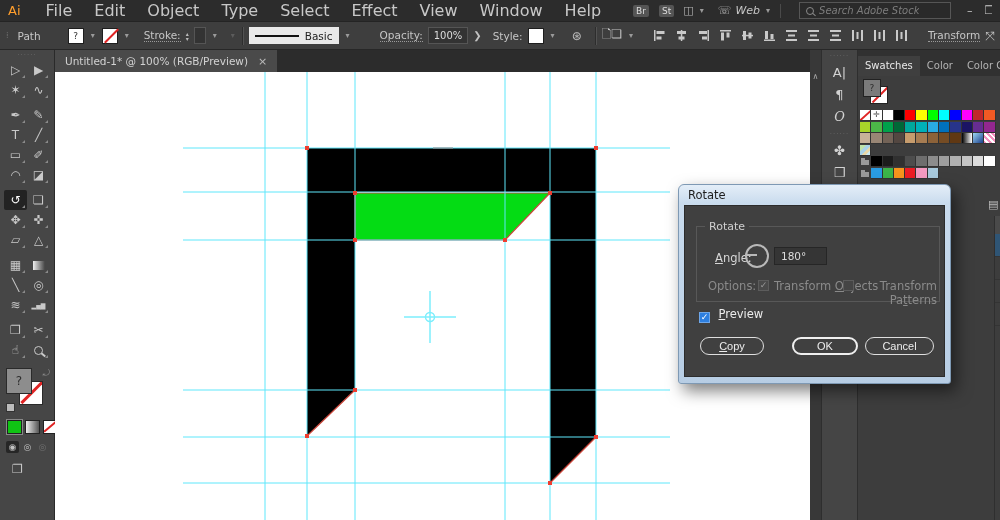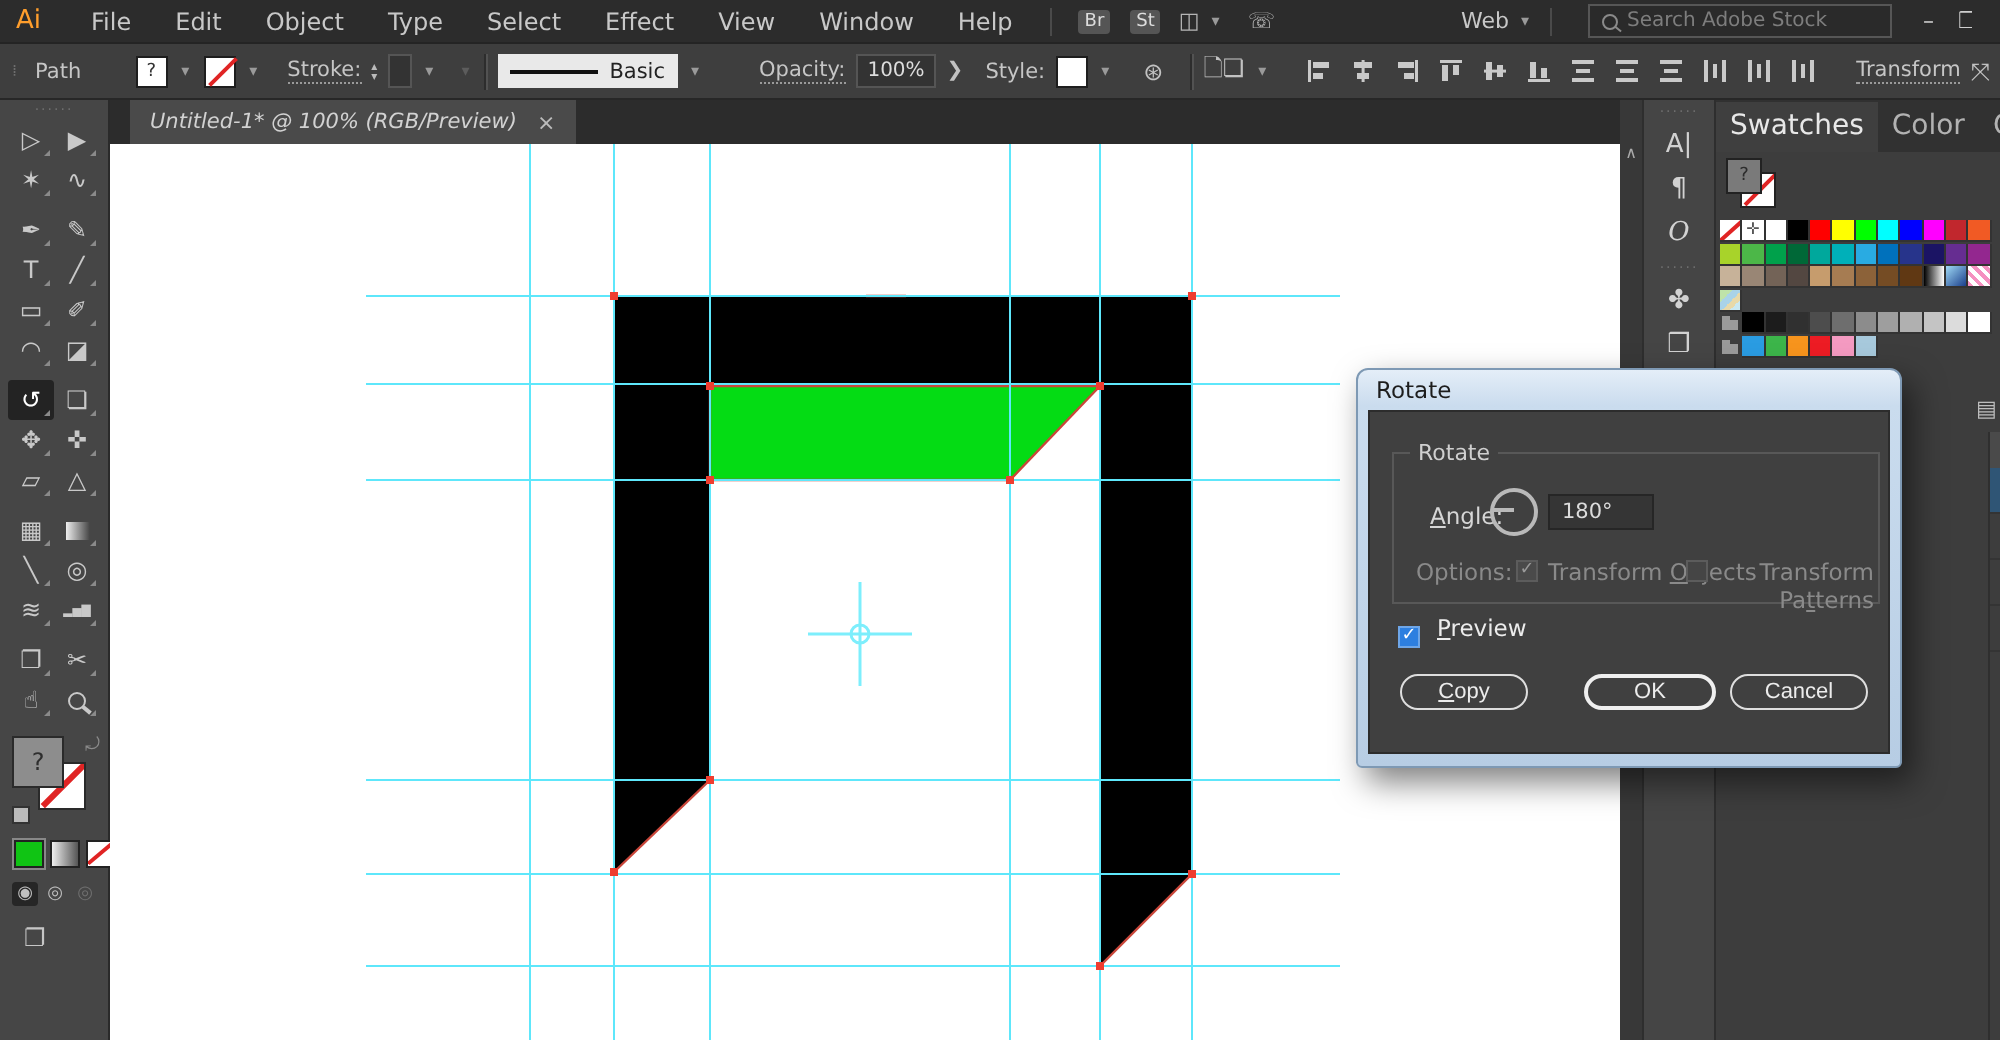--- a/index.html
+++ b/index.html
@@ -4,26 +4,26 @@
 <style>
   html,body{margin:0;padding:0;background:#222;}
   #app{position:relative;width:1000px;height:520px;overflow:hidden;
        font-family:"DejaVu Sans","Liberation Sans",sans-serif;
        -webkit-font-smoothing:antialiased;color:#cccccc;font-size:11px;}
   .abs{position:absolute;}
   
   #menubar{left:0;top:0;width:1000px;height:22px;background:#2c2c2c;display:flex;align-items:center;
            gap:0;padding:0 8px;box-sizing:border-box;border-bottom:1px solid #242424;}
   #ai-logo{color:#ff9e2c;font-weight:normal;font-size:13px;margin-right:14px;}
-  .menu-item{padding:0 11px;color:#c8c8c8;font-size:12px;cursor:default;}
+  .menu-item{padding:0 11px;color:#c8c8c8;font-size:16px;cursor:default;}
   .mb-sep{width:1px;height:14px;background:#4a4a4a;margin:0 8px;}
   .badge{background:#555;color:#ddd;font-size:9px;border-radius:2px;padding:1px 3px;margin:0 5px;}
   .mb-ico{color:#b5b5b5;font-size:11px;margin:0 4px;}
   .chev{color:#9a9a9a;font-size:8px;margin:0 2px;}
-  #mb-right{margin-left:auto;display:flex;align-items:center;}
+  #mb-right{margin-left:auto;display:flex;align-items:center;font-style:italic;}
   #workspace{color:#c8c8c8;margin-right:4px;}
   #searchbox{display:flex;align-items:center;gap:5px;background:#2a2a2a;border:1px solid #565656;
              width:138px;height:15px;padding:0 6px;margin:0 10px;}
   .mag{display:inline-block;width:6px;height:6px;border:1px solid #8a8a8a;border-radius:50%;position:relative;flex:none;}
   .mag::after{content:"";position:absolute;width:4px;height:1px;background:#8a8a8a;right:-3px;bottom:-1px;transform:rotate(40deg);}
   #search-ph{color:#7d7d7d;font-size:10px;white-space:nowrap;overflow:hidden;}
   .winbtn{color:#cfcfcf;font-size:11px;margin:0 6px;}
   #max-part{width:7px;overflow:hidden;}
   
   #controlbar{left:0;top:22px;width:1000px;height:28px;background:#3e3e3e;border-bottom:1px solid #272727;
@@ -39,22 +39,22 @@
          padding:0 5px;color:#ddd;font-size:10px;}
   .brushgray{width:70px;height:16px;background:#6e6e6e;border-radius:2px;}
   .basicline{width:44px;height:2px;background:#111;}
   .basicbox{background:#e9e9e9;color:#222;height:17px;display:inline-flex;align-items:center;gap:6px;
             padding:0 6px;font-size:10.5px;}
   .vsep{width:1px;height:18px;background:#2d2d2d;border-right:1px solid #525252;flex:none;}
   .alicon{width:15px;height:15px;flex:none;}
   .cb-ico{color:#c2c2c2;font-size:12px;}
   
   #tabbar{left:0;top:50px;width:810px;height:22px;background:#2c2c2c;}
-  #doctab{position:absolute;left:65px;top:0;height:22px;background:#4a4a4a;display:flex;align-items:center;
-          padding:0 10px;gap:10px;font-style:italic;}
+  #doctab{position:absolute;left:55px;top:0;height:22px;background:#4a4a4a;display:flex;align-items:center;
+          padding:0 10px;gap:10px;}
   #doctab span.t{color:#d2d2d2;font-size:10.5px;}
   #tab-close{color:#bbb;font-size:11px;}
   
   #toolbar{left:0;top:50px;width:55px;height:470px;background:#464646;border-right:1px solid #2a2a2a;box-sizing:border-box;}
   #toolbar .dots{text-align:center;color:#6e6e6e;font-size:7px;letter-spacing:1px;height:10px;line-height:10px;}
   #tools{padding-left:4px;}
   .trow{display:flex;}
   .trow.gap{margin-top:5px;}
   .tool{width:23px;height:20px;display:flex;align-items:center;justify-content:center;color:#c9c9c9;
         font-size:12px;position:relative;}
@@ -87,21 +87,21 @@
   
   #rightdock{left:810px;top:50px;width:190px;height:470px;background:#3d3d3d;}
   #gutter{position:absolute;left:0;top:0;width:12px;height:470px;background:#383838;border-right:1px solid #2e2e2e;box-sizing:border-box;}
   #gutter .up{display:block;text-align:center;color:#aaa;font-size:8px;margin-top:22px;}
   #iconstrip{position:absolute;left:12px;top:0;width:36px;height:470px;background:#454545;border-right:1px solid #2e2e2e;box-sizing:border-box;text-align:center;}
   #iconstrip .dots{color:#6e6e6e;font-size:7px;letter-spacing:1px;height:12px;line-height:12px;}
   .strip-ico{display:block;color:#d2d2d2;font-size:13px;height:22px;line-height:22px;}
   .serifO{font-family:"DejaVu Serif","Liberation Serif",serif;font-style:italic;}
   #panels{position:absolute;left:48px;top:0;width:142px;height:470px;background:#3d3d3d;}
   #swtabs{display:flex;align-items:flex-end;height:26px;background:#313131;overflow:hidden;}
-  .swtab{padding:4px 7px 5px;font-size:14px;color:#b2b2b2;white-space:nowrap;flex:none;}
+  .swtab{padding:4px 7px 5px;font-size:10px;color:#b2b2b2;white-space:nowrap;flex:none;}
   .swtab.active{background:#3f3f3f;color:#e8e8e8;}
   #swproxy{position:relative;height:34px;}
   #swp-fill{position:absolute;left:5px;top:3px;width:16px;height:16px;background:#7a7a7a;border:1px solid #222;
             color:#2c2c2c;font-size:9px;display:flex;align-items:center;justify-content:center;z-index:2;}
   #swp-stroke{position:absolute;left:12px;top:10px;width:16px;height:16px;background:#fff;border:1px solid #222;overflow:hidden;}
   #swp-stroke::after{content:"";position:absolute;left:-2px;top:6px;width:24px;height:2px;background:#e02424;transform:rotate(-45deg);}
   #swgrid{padding-left:2px;}
   .swrow{display:flex;height:11px;margin-bottom:0.5px;}
   .sw{width:11.3px;height:11px;flex:none;border-right:1px solid #333;border-bottom:1px solid #333;box-sizing:border-box;position:relative;}
   .sw-none{background:#fff;overflow:hidden;}

